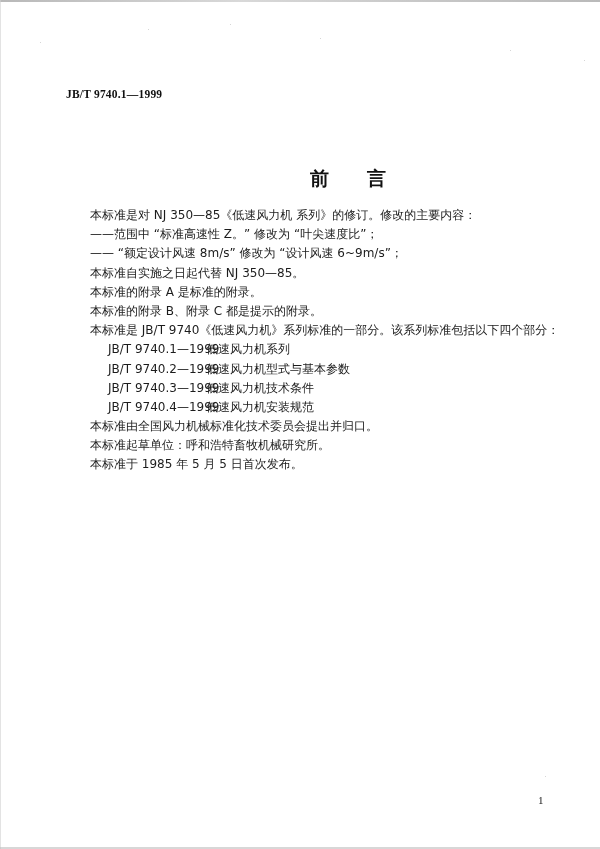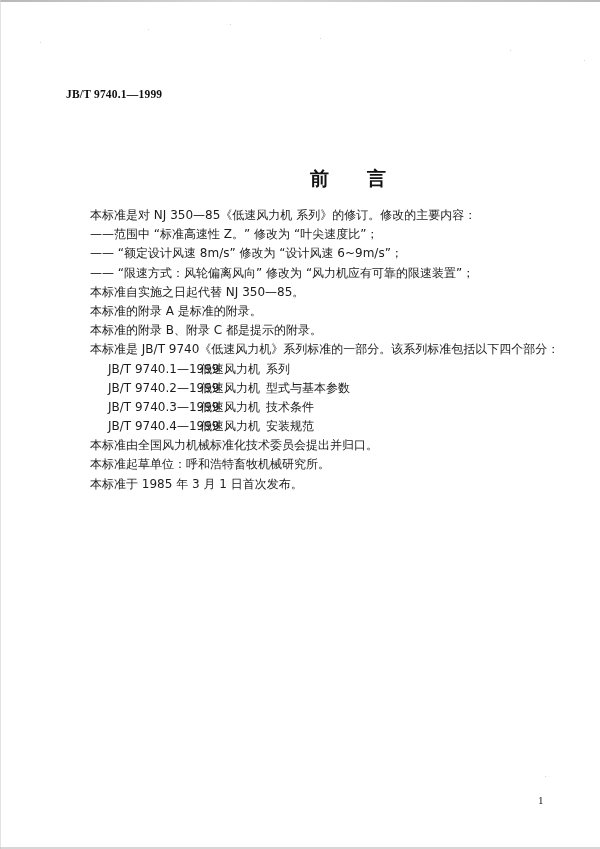--- a/index.html
+++ b/index.html
@@ -80,20 +80,21 @@
     .line.indent {
       padding-left: 18px;
     }
     .part-code {
       display: inline-block;
       width: 92px;
     }
     .part-name {
       display: inline-block;
       width: 66px;
+      text-align: right;
     }
     .page-number {
       position: absolute;
       left: 538px;
       top: 794px;
       font-family: "Liberation Serif", "DejaVu Serif", serif;
       font-size: 11px;
       color: #222;
     }
     .speck {
@@ -121,37 +122,36 @@
 <div class="header-id">JB/T  9740.1—1999</div>
 
 <div class="title">
   <span>前</span><span class="gap"></span><span>言</span>
 </div>
 
 <div class="body-text">
   <div class="line">本标准是对 NJ 350—85《低速风力机  系列》的修订。修改的主要内容：</div>
   <div class="line">——范围中 “标准高速性 Z。” 修改为 “叶尖速度比”；</div>
   <div class="line">—— “额定设计风速 8m/s” 修改为 “设计风速 6~9m/s”；</div>
-  <div class="line">—— “限速方式：风轮偏离风向” 修改为 “风力机应有可靠的限速装置”；</div>
   <div class="line">本标准自实施之日起代替 NJ 350—85。</div>
   <div class="line">本标准的附录 A 是标准的附录。</div>
   <div class="line">本标准的附录 B、附录 C 都是提示的附录。</div>
   <div class="line">本标准是 JB/T  9740《低速风力机》系列标准的一部分。该系列标准包括以下四个部分：</div>
 
   <div class="line indent">
     <span class="part-code">JB/T  9740.1—1999</span><span class="part-name">低速风力机</span><span>系列</span>
   </div>
   <div class="line indent">
     <span class="part-code">JB/T  9740.2—1999</span><span class="part-name">低速风力机</span><span>型式与基本参数</span>
   </div>
   <div class="line indent">
     <span class="part-code">JB/T  9740.3—1999</span><span class="part-name">低速风力机</span><span>技术条件</span>
   </div>
   <div class="line indent">
     <span class="part-code">JB/T  9740.4—1999</span><span class="part-name">低速风力机</span><span>安装规范</span>
   </div>
 
   <div class="line">本标准由全国风力机械标准化技术委员会提出并归口。</div>
   <div class="line">本标准起草单位：呼和浩特畜牧机械研究所。</div>
-  <div class="line">本标准于 1985 年 3 月 1 日首次发布。</div>
+  <div class="line">本标准于 1985 年 5 月 5 日首次发布。</div>
 </div>
 
 <div class="page-number">1</div>
 
 </body></html>

